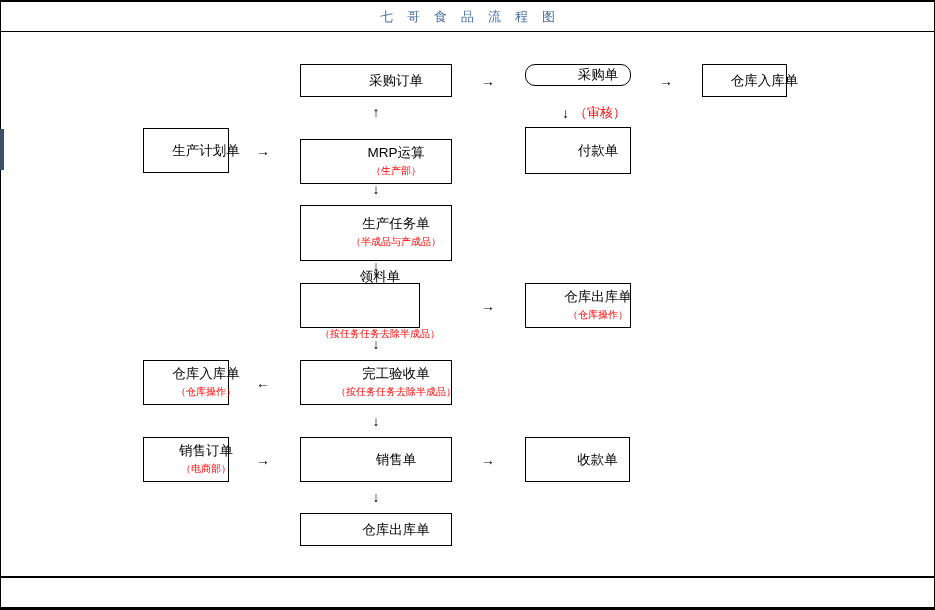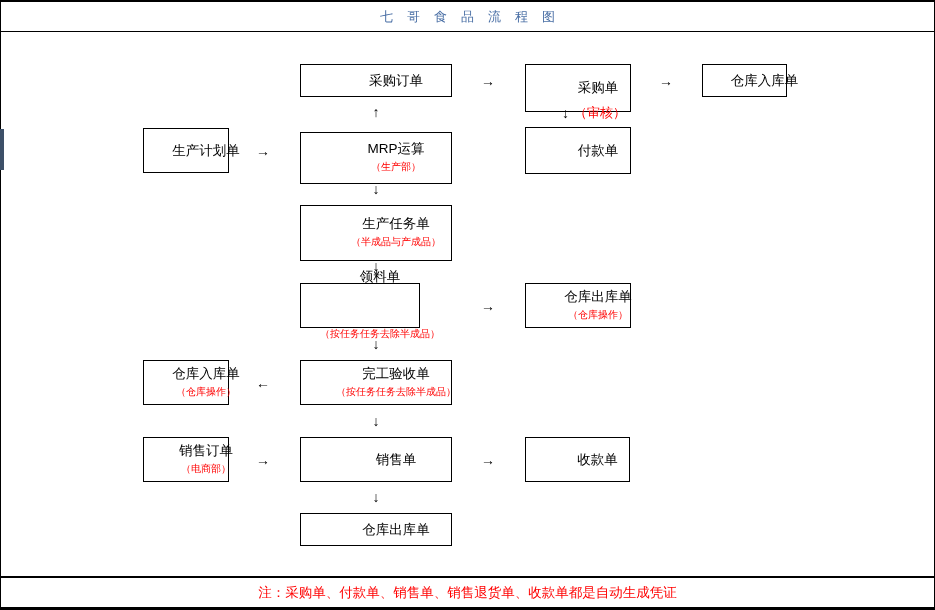--- a/index.html
+++ b/index.html
@@ -46,30 +46,30 @@
 <div class="page">
   <div class="frame"></div>
   <div class="sep-title"></div>
   <div class="sep-footer"></div>
   <div class="edge-marker" style="background: rgb(61, 80, 104);"></div>
   <div class="title" style="color: rgb(74, 111, 165); font-family: Liberation Mono, monospace;">七哥食品流程图</div>
   <div>
       <div class="node" style="left: 300px; top: 64px; width: 152px; height: 33px;">
         <div class="node-label">采购订单</div>
       </div>
-      <div class="node" style="left: 525px; top: 64px; width: 106px; height: 48px;">
+      <div class="node" style="left: 525px; top: 64px; width: 106px; height: 22px; border-radius: 10px;">
         <div class="node-label">采购单</div>
       </div>
       <div class="node" style="left: 702px; top: 64px; width: 85px; height: 33px;">
         <div class="node-label">仓库入库单</div>
       </div>
       <div class="node" style="left: 143px; top: 128px; width: 86px; height: 45px;">
         <div class="node-label">生产计划单</div>
       </div>
-      <div class="node" style="left: 300px; top: 132px; width: 152px; height: 52px;">
+      <div class="node" style="left: 300px; top: 139px; width: 152px; height: 45px;">
         <div class="node-label">MRP运算</div>
         <div class="node-sub" style="color: rgb(255, 0, 0);">（生产部）</div>
       </div>
       <div class="node" style="left: 525px; top: 127px; width: 106px; height: 47px;">
         <div class="node-label">付款单</div>
       </div>
       <div class="node" style="left: 300px; top: 205px; width: 152px; height: 56px;">
         <div class="node-label">生产任务单</div>
         <div class="node-sub" style="color: rgb(255, 0, 0);">（半成品与产成品）</div>
       </div>
@@ -139,14 +139,13 @@
       <div class="arrow centered" style="left: 263px; top: 460px;">
         <span>→</span>
       </div>
       <div class="arrow centered" style="left: 488px; top: 460px;">
         <span>→</span>
       </div>
       <div class="arrow centered" style="left: 376px; top: 497px;">
         <span>↓</span>
       </div>
     </div>
-  <div class="note" style="color: rgb(255, 0, 0);">注：采购单、付款单、销售单、销售退货单、收款单都是自动生成凭证</div>
 </div>
 
 </body></html>

